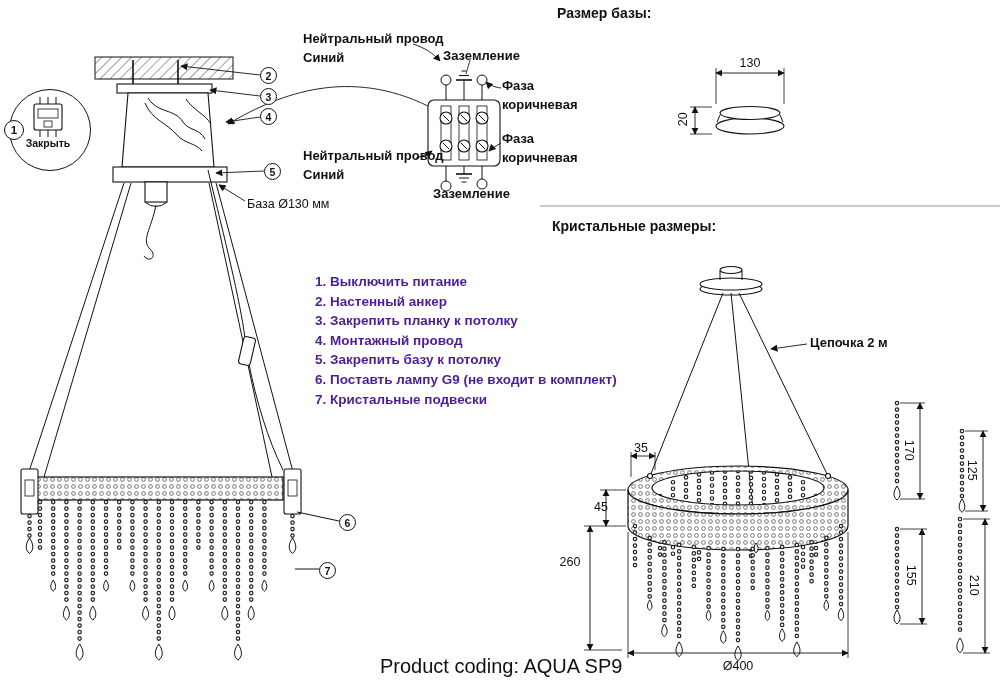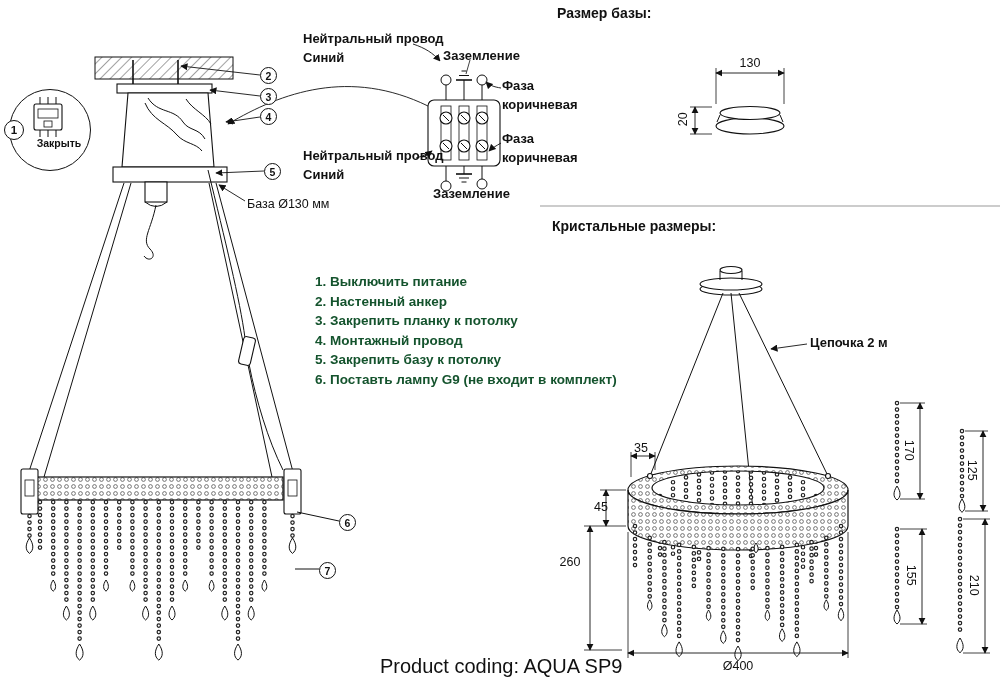--- a/index.html
+++ b/index.html
@@ -31,21 +31,21 @@
   .dimtxt{font-size:12.5px;text-align:center}
   .vr{transform:rotate(90deg)}
   .vl{transform:rotate(-90deg)}
   .ctr{text-align:center}
 
   .co{position:absolute;width:17px;height:17px;border:1.2px solid #111;border-radius:50%;
       font-size:10.5px;font-weight:bold;display:flex;align-items:center;justify-content:center;
       background:#fff;color:#111}
   .co-lg{width:20px;height:20px;font-size:11.5px}
   .bigcircle{position:absolute;left:9px;top:89px;width:82px;height:82px;border:1.3px solid #111;border-radius:50%;background:transparent}
-  .inst{position:absolute;left:315px;top:272px;font-size:13.5px;font-weight:bold;line-height:19.6px;color:#14532d}
+  .inst{position:absolute;left:315px;top:272px;font-size:13.5px;font-weight:bold;line-height:19.6px;color:#4c1d95}
 </style>
 </head>
 <body>
 
 <div class="canvas">
 
 <svg class="art" viewBox="0 0 1000 690">
   <defs>
     <pattern id="hatch" width="7" height="7" patternUnits="userSpaceOnUse" patternTransform="rotate(45)">
       <rect width="7" height="7" fill="#fff"></rect>
@@ -357,21 +357,21 @@
     <line x1="900" y1="624" x2="927" y2="624" class="thin"></line>
     <line x1="922" y1="529" x2="922" y2="624" class="dim"></line>
     <line x1="963" y1="519" x2="990" y2="519" class="thin"></line>
     <line x1="963" y1="653" x2="990" y2="653" class="thin"></line>
     <line x1="985" y1="519" x2="985" y2="653" class="dim"></line>
   </g>
 </svg>
 
 <div class="bigcircle"></div>
 <div class="co co-lg" style="left:4px;top:120px">1</div>
-<div class="t s105 b ctr" style="left:36px;top:137px;width:46px">Закрыть</div>
+<div class="t s105 b ctr" style="left:25px;top:137px;width:46px">Закрыть</div>
 
 <div class="co" style="left:260px;top:67px">2</div>
 <div class="co" style="left:260px;top:88px">3</div>
 <div class="co" style="left:260px;top:108px">4</div>
 <div class="co" style="left:264px;top:163px">5</div>
 <div class="co" style="left:339px;top:514px">6</div>
 <div class="co" style="left:319px;top:562px">7</div>
 
 <div class="t s115 b" style="left:303px;top:29px">Нейтральный провод
 Синий</div>
@@ -390,20 +390,21 @@
 <div class="t s125" style="left:247px;top:197px">База Ø130 мм</div>
 <div class="t s13 b" style="left:810px;top:336px">Цепочка 2 м</div>
 
 <div class="inst">
   <div>1. Выключить питание</div>
   <div>2. Настенный анкер</div>
   <div>3. Закрепить планку к потолку</div>
   <div>4. Монтажный провод</div>
   <div>5. Закрепить базу к потолку</div>
   <div>6. Поставть лампу G9 (не входит в комплект)</div>
+  <div>7. Кристальные подвески</div>
 </div>
 
 <div class="t dimtxt" style="left:735px;top:56px;width:30px">130</div>
 <div class="t dimtxt vl" style="left:675px;top:112px;width:16px">20</div>
 <div class="t dimtxt" style="left:630px;top:441px;width:22px">35</div>
 <div class="t dimtxt" style="left:590px;top:500px;width:22px">45</div>
 <div class="t dimtxt" style="left:556px;top:555px;width:28px">260</div>
 <div class="t dimtxt" style="left:708px;top:659px;width:60px">Ø400</div>
 <div class="t dimtxt vr" style="left:897px;top:443px;width:24px">170</div>
 <div class="t dimtxt vr" style="left:960px;top:463px;width:24px">125</div>

